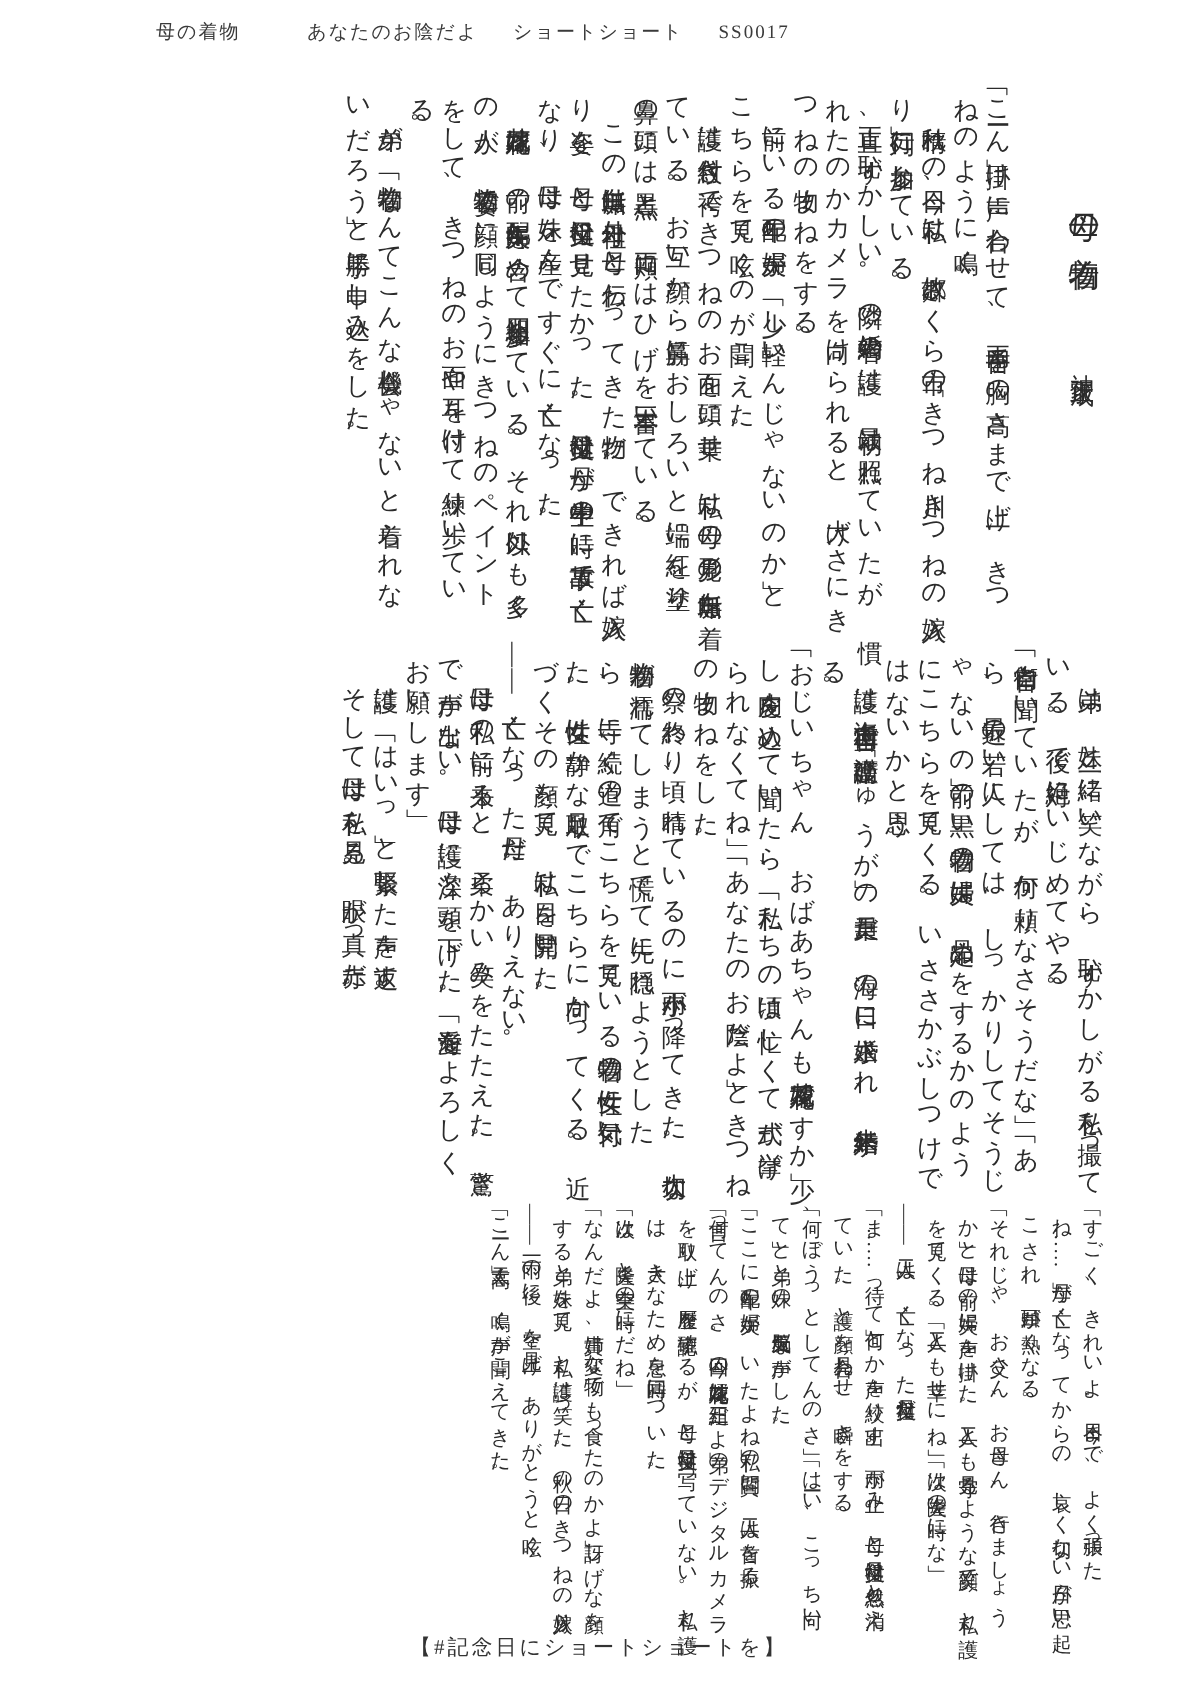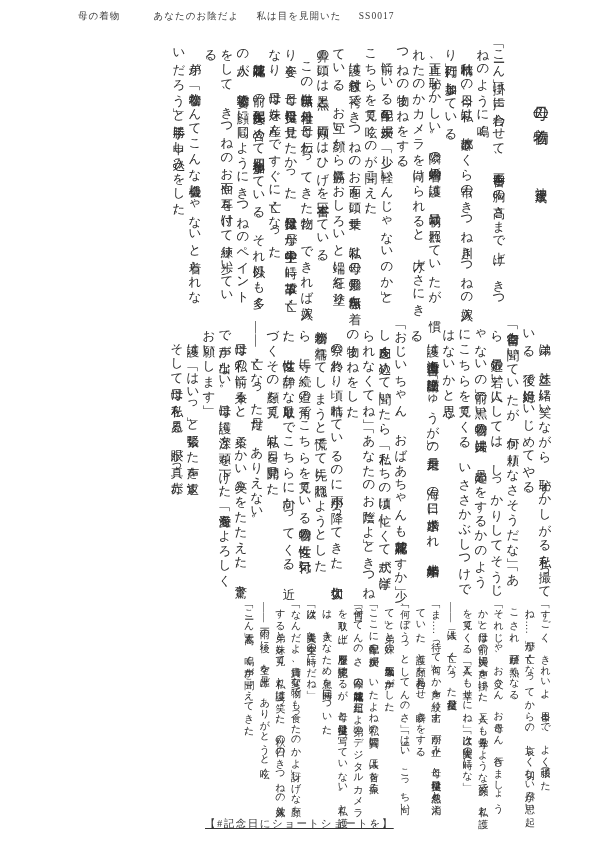--- a/index.html
+++ b/index.html
@@ -69,32 +69,31 @@
     letter-spacing: 1.5px;
   }
   
   .doc-footer {
     position: absolute;
     left: 205px; top: 817px;
     font-size: 10.5px;
     color: #333333;
     letter-spacing: 1.5px;
     white-space: nowrap;
-    text-decoration: underline;
   }
 </style>
 </head>
 <body>
 
 <div class="page">
 
   <div class="doc-header">
     <span class="hdr-story">母の着物</span>
     <span>あなたのお陰だよ</span>
-    <span>私は目を見開いた</span>
+    <span>ショートショート</span>
     <span>SS0017</span>
   </div>
 
   <div class="band band1">
     <p class="title-col"><span class="story-title">母の着物</span><span class="v-gap"></span><span class="story-author">神家正成</span></p>
 
   <p>「こーん」掛け声に合わせて、両手首を胸の高さまで上げ、きつねのように鳴く。</p>
       <p>　秋晴れの今日、私は、故郷さくら市の「きつね川きつねの嫁入り」行列に参加している。</p>
       <p>　正直、恥ずかしい。隣の婚約者の護は、最初は照れていたが、慣れたのかカメラを向けられると、大げさにきつねの物まねをする。</p>
       <p>　前にいる年配の夫婦が、「少し軽いんじゃないのか」とこちらを見て呟くのが聞こえた。</p>

